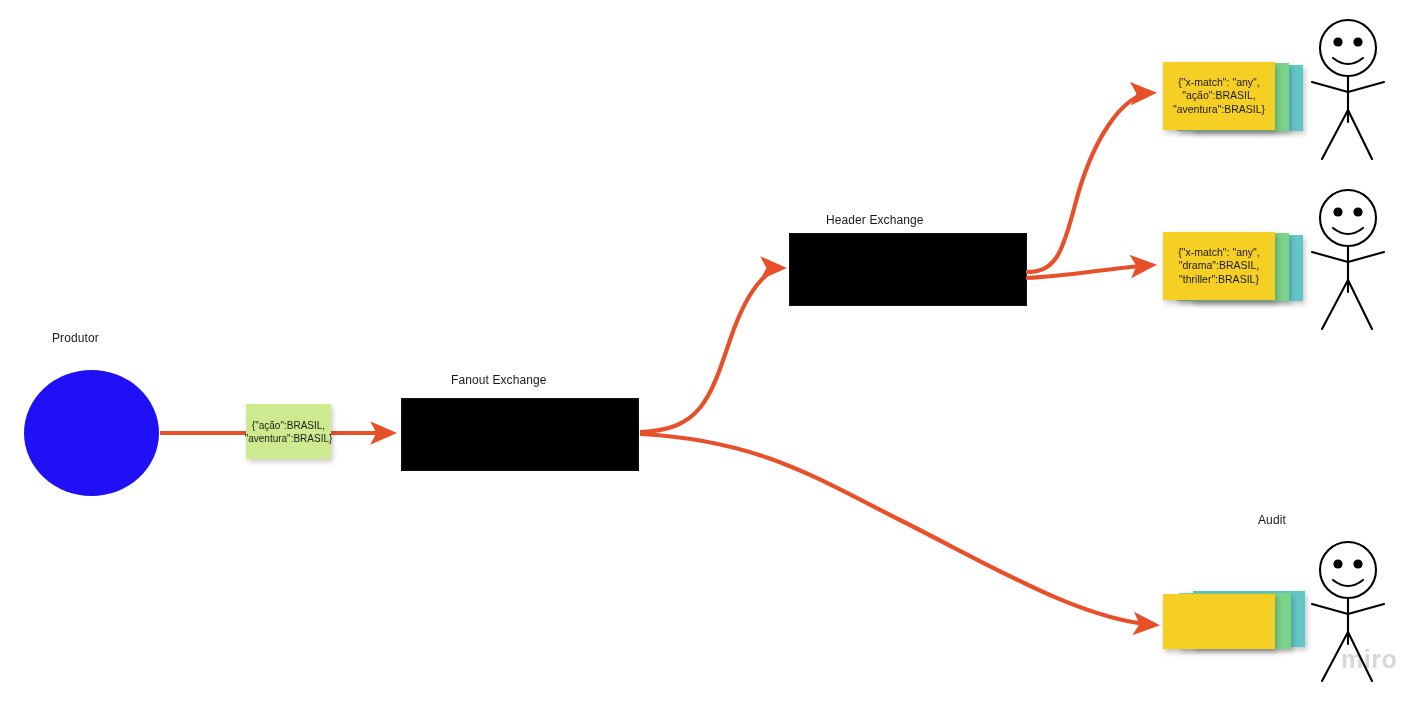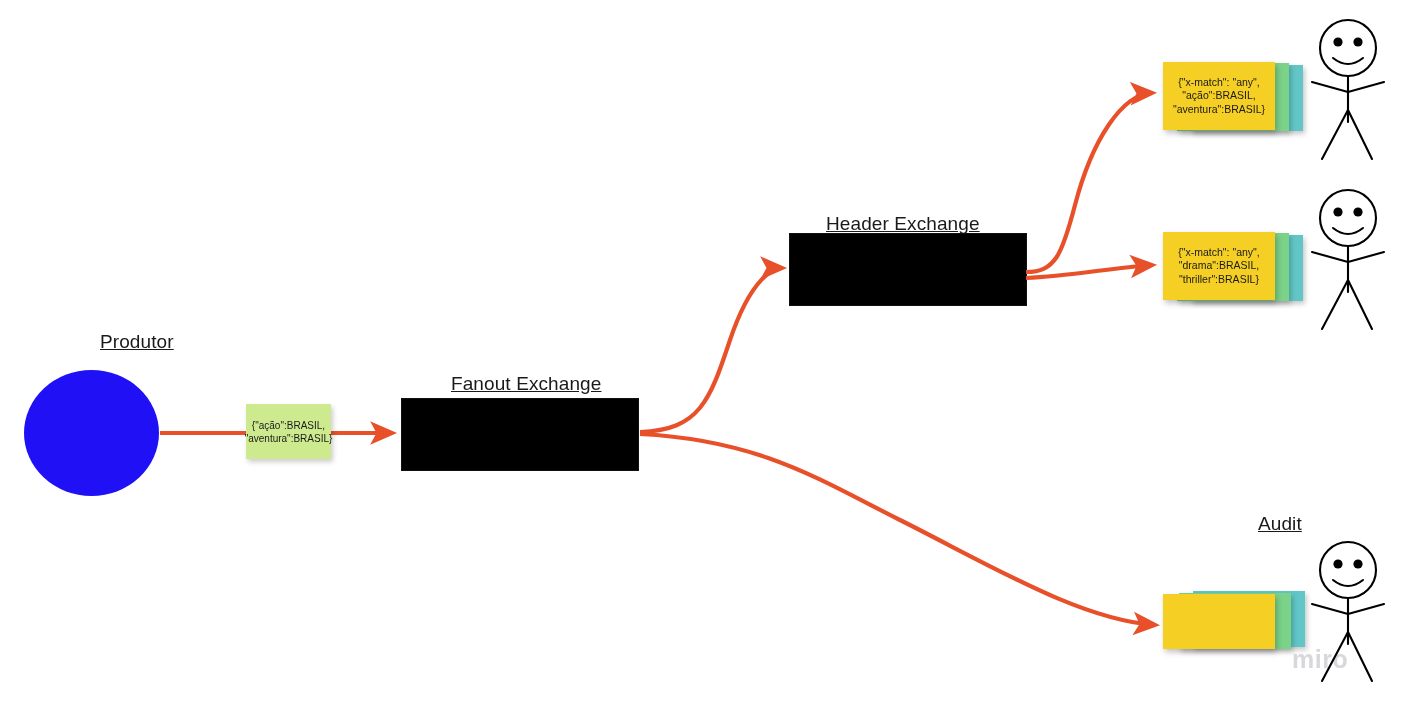--- a/index.html
+++ b/index.html
@@ -15,25 +15,24 @@
     width: 1415px;
     height: 706px;
     background: #ffffff;
     overflow: hidden;
   }
 
   
   .node-label {
     position: absolute;
     color: #1a1a1a;
-    font-size: 19px;
+    font-size: 12px;
     font-weight: 400;
     white-space: nowrap;
     letter-spacing: .1px;
-    text-decoration: underline;
   }
 
   
   .producer-circle {
     position: absolute;
     border-radius: 50%;
     background: #1f10f5;
   }
 
   
@@ -119,21 +118,21 @@
 
     <path d="M640,434 C 760,440 820,480 900,520 C 990,565 1080,620 1155,625" fill="none" stroke="#e8502a" stroke-width="4.2" marker-end="url(#arrowhead)"></path>
 
     <path d="M1026,272 C 1055,272 1062,255 1075,205 C 1092,140 1122,94 1152,93" fill="none" stroke="#e8502a" stroke-width="4.2" marker-end="url(#arrowhead)"></path>
 
     <path d="M1026,278 C 1070,276 1110,268 1152,265" fill="none" stroke="#e8502a" stroke-width="4.2" marker-end="url(#arrowhead)"></path>
   </svg>
 
   <div class="nodes">
 
-    <div class="node-label" style="left:52px; top:331px;margin-left:48px;">Produtor</div>
+    <div class="node-label" style="left:52px; top:331px;">Produtor</div>
     <div class="producer-circle" style="left:24px; top:370px; width:135px; height:126px;"></div>
 
     <div class="node-label" style="left:438px; top:373px;margin-left:13px;">Fanout Exchange</div>
     <div class="exchange-box" style="left:401px; top:398px; width:236px; height:71px;"></div>
 
     <div class="node-label" style="left:826px; top:213px;">Header Exchange</div>
     <div class="exchange-box" style="left:789px; top:233px; width:236px; height:71px;"></div>
 
     <div class="note-stack" style="left:1163px; top:62px; width:140px; height:72px;">
       <div class="note-layer" style="left:28px; top:3px; width:112px; height:66px; background:#62c6c6;"></div>
@@ -164,21 +163,21 @@
       </div>
     </div>
 
   </div>
 
   <div class="msg-note" style="left:246px; top:404px; width:85px; height:55px;">
     <div class="note-text">{"ação":BRASIL,
 "aventura":BRASIL}</div>
   </div>
 
-  <div class="watermark" style="left:1292px; top:645px;text-align:right;">miro</div>
+  <div class="watermark" style="left:1341px; top:645px;text-align:right;">miro</div>
 
   <svg class="layer above" viewBox="0 0 1415 706">
     <g stroke="#000000" stroke-width="2.1" fill="none" stroke-linecap="round">
 
       <g>
         <circle cx="1348" cy="48" r="28"></circle>
         <circle cx="1338" cy="42" r="4.6" fill="#000000" stroke="none"></circle>
         <circle cx="1358" cy="42" r="4.6" fill="#000000" stroke="none"></circle>
         <path d="M1333,58 Q1348,70 1363,58"></path>
         <line x1="1348" y1="76" x2="1348" y2="122"></line>

